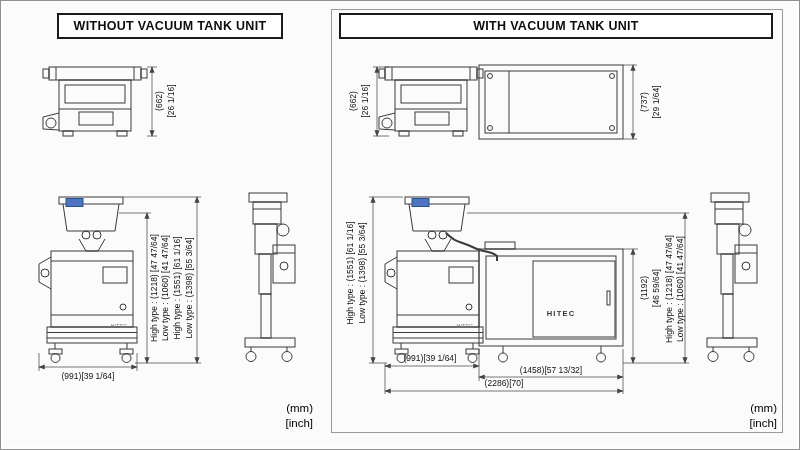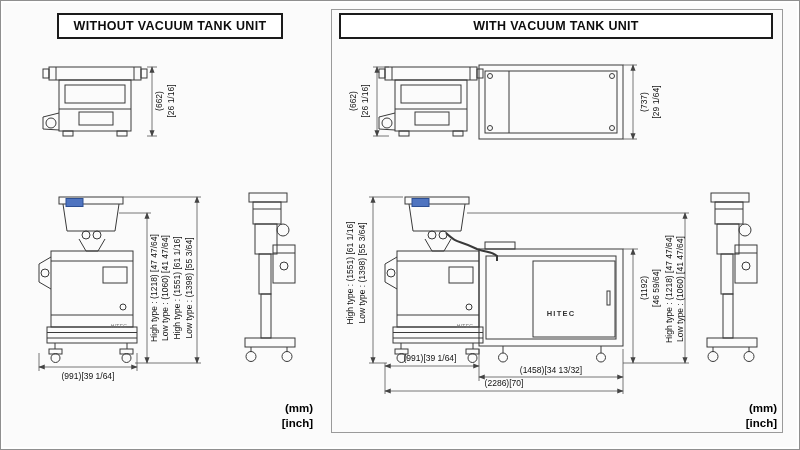--- a/index.html
+++ b/index.html
@@ -22,21 +22,21 @@
   }
   .vdim {
     position: absolute; white-space: nowrap; font-size: 8.5px; color: #111;
     transform: translate(-50%,-50%) rotate(-90deg);
   }
   .hdim {
     position: absolute; white-space: nowrap; font-size: 8.5px; color: #111;
     transform: translate(-50%,-50%); display: flex; gap: 0;
   }
   .units {
-    position: absolute; text-align: right; font-size: 11.5px; font-weight: 700;
+    position: absolute; text-align: right; font-size: 11.5px; font-weight: 400;
     color: #000; line-height: 1.3;
   }
   .tank-brand {
     position: absolute; transform: translate(-50%,-50%);
     font-size: 7.5px; font-weight: 700; letter-spacing: 1.2px; color: #333;
   }
   .mini-brand {
     position: absolute; transform: translate(-50%,-50%);
     font-size: 5px; color: #777; letter-spacing: .3px;
   }
@@ -224,21 +224,21 @@
 
   <span class="vdim" style="left:668px; top:288px;">High type : (1218) [47 47/64]</span>
   <span class="vdim" style="left:679px; top:288px;">Low type : (1060) [41 47/64]</span>
 
   <div class="hdim" style="left:429px; top:357px;">
     <span>(991)</span>
     <span>[39 1/64]</span>
   </div>
   <div class="hdim" style="left:550px; top:369px;">
     <span>(1458)</span>
-    <span>[34 13/32]</span>
+    <span>[57 13/32]</span>
   </div>
   <div class="hdim" style="left:503px; top:382px;align-items:center;">
     <span>(2286)</span>
     <span>[70]</span>
   </div>
 
   <div class="units" style="left:690px; top:400px; width:86px;">
     <div>(mm)</div>
     <div>[inch]</div>
   </div>

